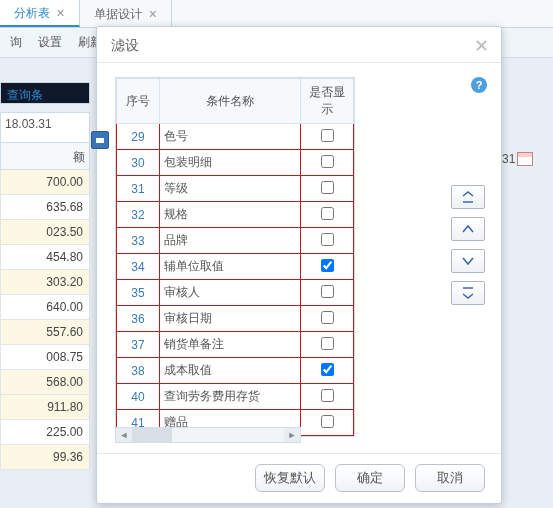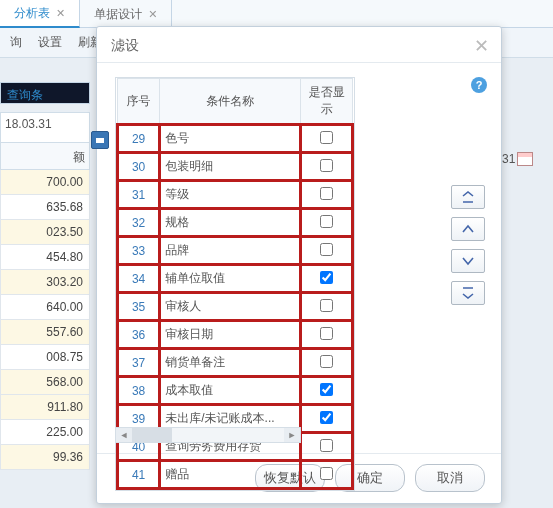--- a/index.html
+++ b/index.html
@@ -1,18 +1,18 @@
 <!DOCTYPE html>
 <html><head>
 <meta charset="utf-8">
 <style>
 * { box-sizing: border-box; margin: 0; padding: 0; }
 body { font-family: "Microsoft YaHei", SimSun, Arial, sans-serif; font-size: 12px; background: #e8eef4; width: 553px; height: 508px; overflow: hidden; position: relative; }
 
-.bg-tabs { position: absolute; top: 0; left: 0; right: 0; height: 28px; background: #f5f9fc; border-bottom: 1px solid #c5d6e6; display: flex; align-items: center; }
+.bg-tabs { position: absolute; top: 0; left: 0; right: 0; height: 28px; background: #f5f9fc; border-bottom: 1px solid #c5d6e6; display: flex; }
 .bg-tab { padding: 6px 14px 4px; font-size: 12px; color: #666; border-right: 1px solid #c5d6e6; display: flex; align-items: center; gap: 6px; }
 .bg-tab.active { color: #2e8bcc; border-bottom: 2px solid #2e8bcc; background: #fff; }
 .bg-tab-close { color: #999; font-size: 11px; }
 
 .bg-toolbar { position: absolute; top: 28px; left: 0; right: 0; height: 30px; background: #f0f5fa; border-bottom: 1px solid #d0dde8; display: flex; align-items: center; padding: 0 2px; }
 .bg-tool { padding: 0 8px; color: #555; font-size: 12px; }
 
 .bg-query { position: absolute; top: 82px; left: 0; width: 90px; height: 22px; padding: 4px 6px; background: #0f172a; border: 1px solid #c5d6e6; color: #2e8bcc; font-size: 12px; }
 
 .bg-date { position: absolute; top: 112px; left: 0; width: 90px; height: 36px; padding: 4px 4px; background: #fff; border: 1px solid #d0dde8; font-size: 12px; color: #555; }
@@ -31,38 +31,38 @@
 .dlg-title { height: 36px; padding: 10px 14px; font-size: 14px; color: #666; border-bottom: 1px solid #e4eaef; position: relative; }
 .dlg-close { position: absolute; right: 12px; top: 8px; color: #bbb; font-size: 18px; cursor: pointer; }
 .dlg-body { position: relative; padding: 14px; height: 390px; }
 
 .save-icon { position: absolute; left: -6px; top: 68px; width: 18px; height: 18px; background: #3a76b5; border: 1px solid #2a5a8f; border-radius: 2px; display: flex; align-items: center; justify-content: center; }
 .save-icon::after { content: ""; width: 8px; height: 5px; background: #fff; }
 
 .grid { width: 240px; border: 1px solid #d5dee6; margin-left: 4px; }
 .grid table { border-collapse: collapse; width: 100%; }
 .grid th { background: #f6f9fc; border: 1px solid #dbe3ea; padding: 5px 4px; font-weight: normal; color: #555; font-size: 12px; }
-.grid td { border: 3px solid #b91c1c; padding: 4px 4px; font-size: 12px; color: #555; height: 25px; }
+.grid td { border: 1px solid #b91c1c; padding: 4px 4px; font-size: 12px; color: #555; height: 25px; }
 .grid td.sn { text-align: center; color: #3a7ab8; width: 36px; }
 .grid td.nm { width: 118px; white-space: nowrap; overflow: hidden; }
 .grid td.ck { text-align: center; width: 44px; }
 .grid input[type=checkbox] { width: 13px; height: 13px; }
 
 .help-icon { position: absolute; right: 14px; top: 14px; width: 16px; height: 16px; border-radius: 50%; background: #4da0e0; color: #fff; font-size: 11px; text-align: center; line-height: 16px; font-weight: bold; }
 
 .ord-btns { position: absolute; right: 16px; top: 122px; width: 34px; display: flex; flex-direction: column; gap: 8px; }
 .ord-btn { width: 34px; height: 24px; border: 1px solid #aeb8c2; border-radius: 2px; background: linear-gradient(#fff,#eef2f6); display: flex; align-items: center; justify-content: center; cursor: pointer; color: #4a6; font-size: 10px; }
 .ord-btn svg { width: 14px; height: 12px; }
 
 .hscroll { position: absolute; left: 18px; bottom: 10px; width: 186px; height: 16px; background: #f2f5f8; border: 1px solid #d5dee6; }
 .hscroll-thumb { width: 40px; height: 100%; background: #d7dee5; }
 .hscroll-arr { position: absolute; top: 0; width: 16px; height: 14px; background: #e8edf2; text-align: center; font-size: 9px; color: #888; line-height: 14px; }
 
 .dlg-foot { height: 48px; border-top: 1px solid #e4eaef; display: flex; justify-content: flex-end; align-items: center; gap: 10px; padding: 0 16px; }
-.btn { min-width: 70px; height: 28px; border: 1px solid #b8c2cc; border-radius: 12px; background: linear-gradient(#fff,#f0f3f7); font-size: 13px; color: #555; cursor: pointer; }
+.btn { min-width: 70px; height: 28px; border: 1px solid #b8c2cc; border-radius: 6px; background: linear-gradient(#fff,#f0f3f7); font-size: 13px; color: #555; cursor: pointer; }
 </style>
 </head>
 <body>
 
 <div class="bg-tabs">
   <div class="bg-tab active">
     <span>分析表</span>
     <span class="bg-tab-close">✕</span>
   </div>
   <div class="bg-tab">
@@ -166,25 +166,20 @@
               <td class="sn">37</td>
               <td class="nm">销货单备注</td>
               <td class="ck"><input type="checkbox" style=""></td>
             </tr>
             <tr>
               <td class="sn">38</td>
               <td class="nm">成本取值</td>
               <td class="ck"><input type="checkbox" checked="" style=""></td>
             </tr>
             <tr>
-              <td class="sn">39</td>
-              <td class="nm">未出库/未记账成本...</td>
-              <td class="ck"><input type="checkbox" checked="" style=""></td>
-            </tr>
-            <tr>
               <td class="sn">40</td>
               <td class="nm">查询劳务费用存货</td>
               <td class="ck"><input type="checkbox" style=""></td>
             </tr>
             <tr>
               <td class="sn">41</td>
               <td class="nm">赠品</td>
               <td class="ck"><input type="checkbox" style=""></td>
             </tr>
           </tbody>

